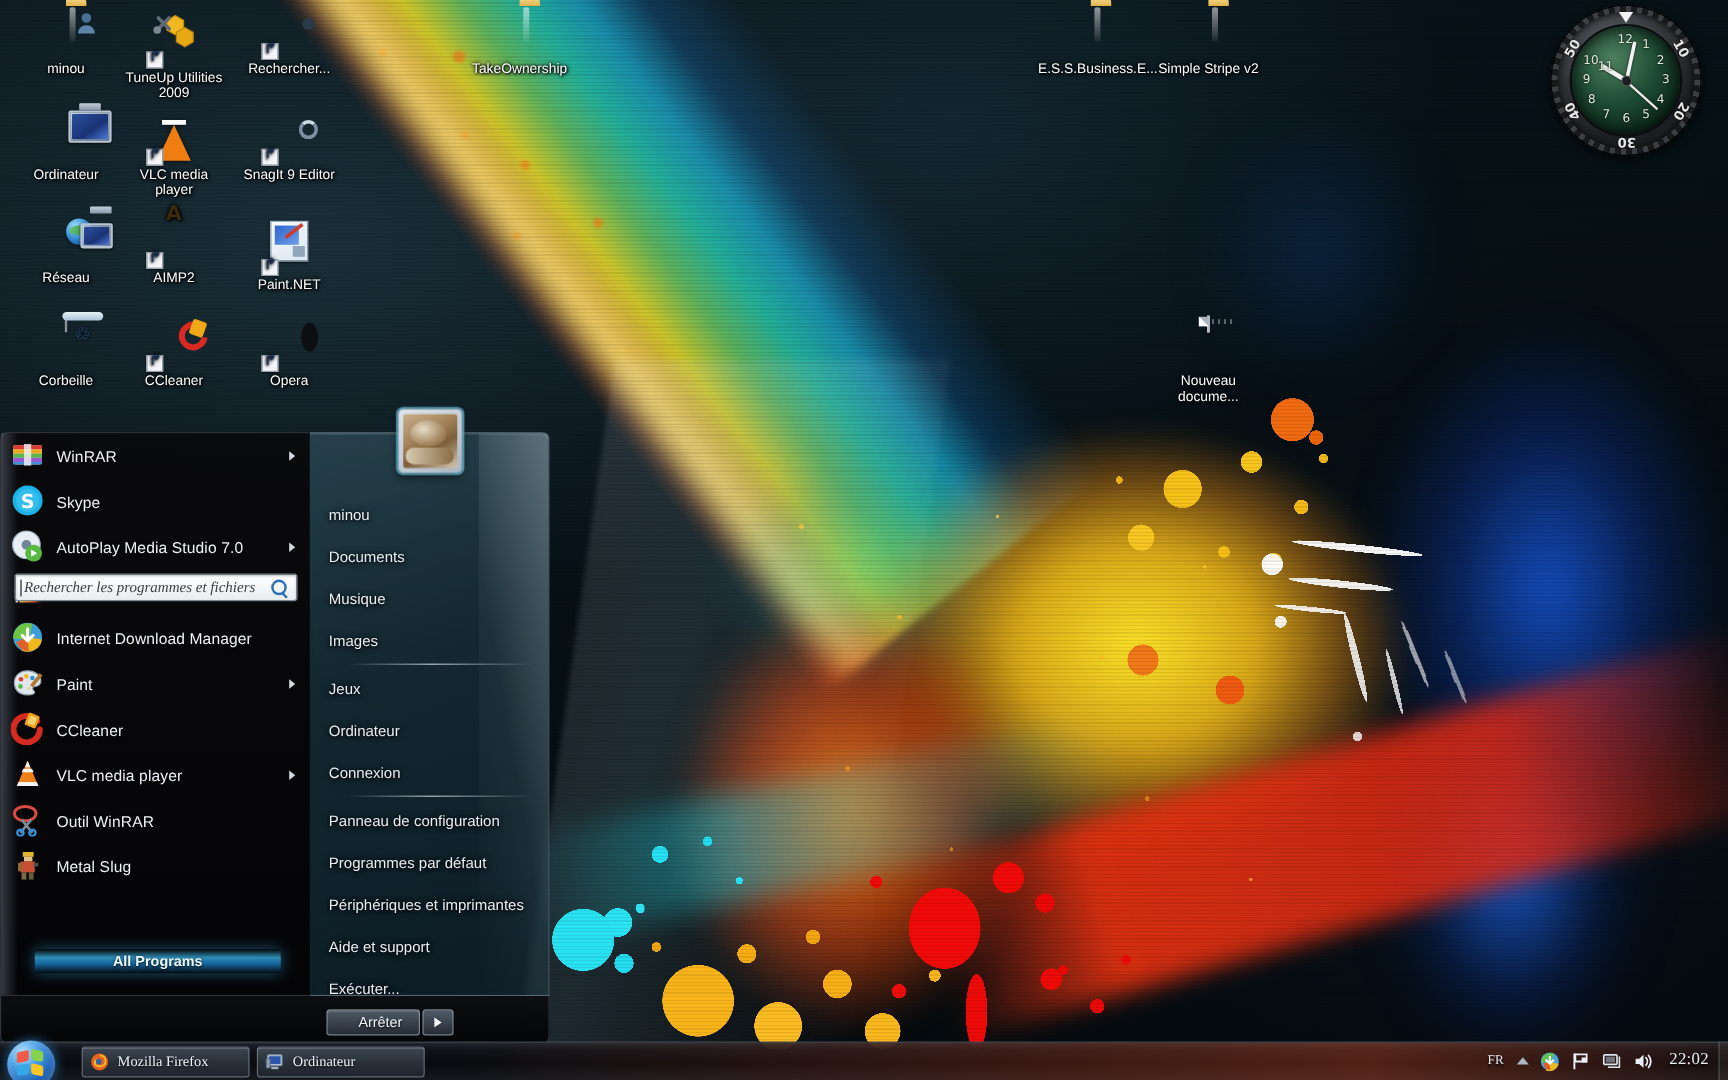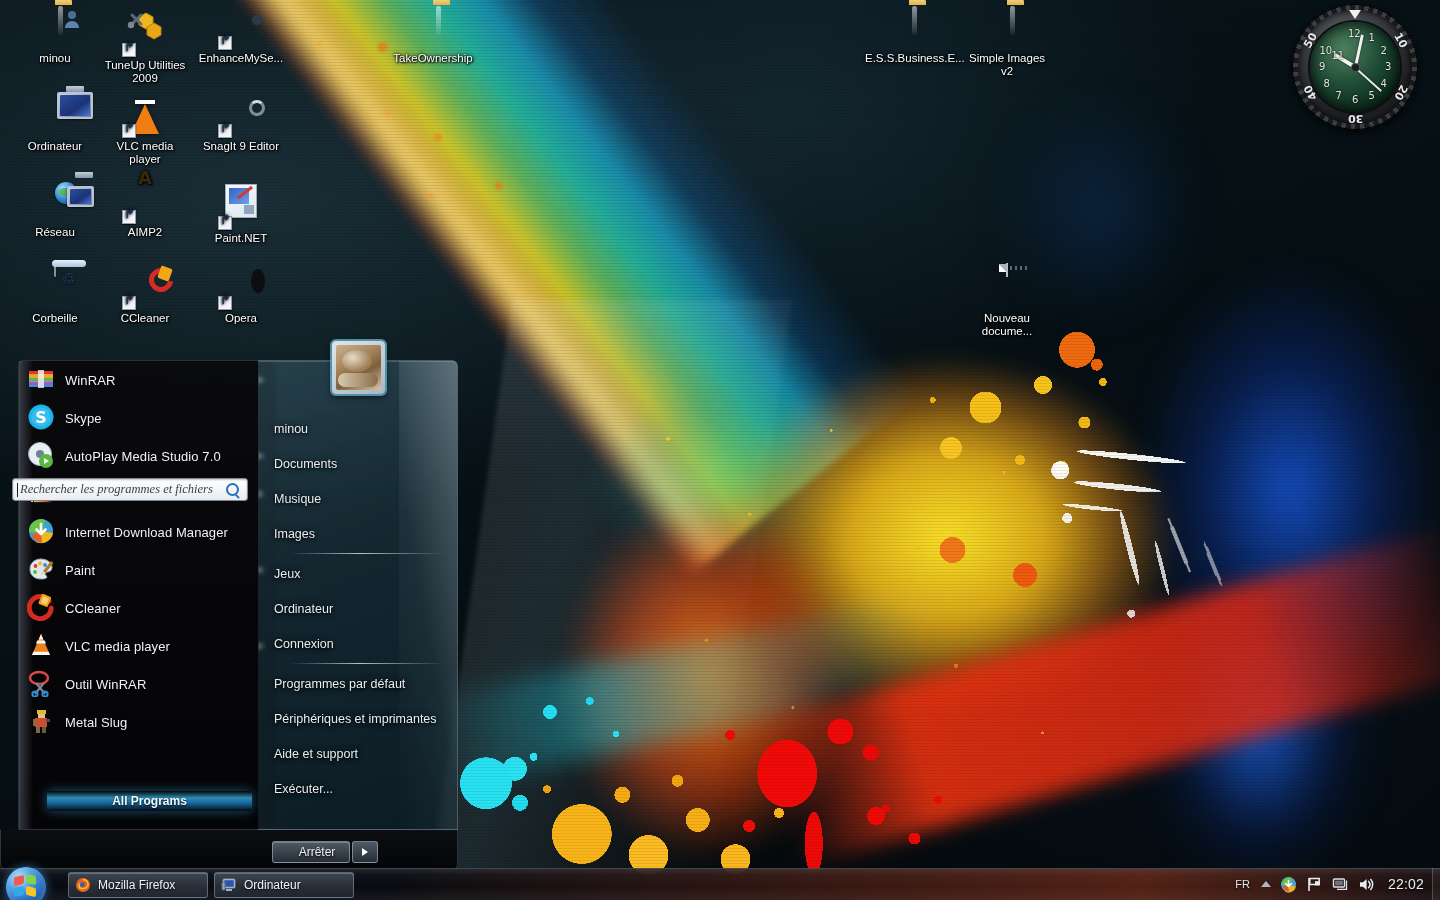--- a/index.html
+++ b/index.html
@@ -322,21 +322,20 @@
   .bz-tri { position:absolute; left:50%; top:6px; margin-left:-6px; width:0; height:0;
     border-left:6px solid transparent; border-right:6px solid transparent; border-top:9px solid #f0f0f0;}
 
   
   #start-menu { position:absolute; left:0; top:360px; width:458px; height:510px; }
   .sm-left {
     position:absolute; left:0; top:0; width:258px; height:470px;
     background:linear-gradient(180deg, rgba(10,10,12,.97) 0%, rgba(4,4,6,.98) 100%);
     border:1px solid rgba(120,130,145,.35); border-right:none; border-radius:6px 0 0 0;
     box-shadow:inset 1px 0 0 rgba(255,255,255,.08);
-    margin-left:18px;
   }
   .sm-left:before { content:""; position:absolute; left:0; top:0; width:14px; height:100%;
     background:linear-gradient(90deg, rgba(90,100,115,.55), rgba(20,22,26,0)); }
   .sm-right {
     position:absolute; left:258px; top:0; width:200px; height:470px;
     background:linear-gradient(160deg, rgba(52,86,99,.62) 0%, rgba(30,56,68,.60) 40%, rgba(18,38,48,.62) 100%);
     border:1px solid rgba(150,170,185,.40); border-left:none; border-radius:0 6px 0 0;
     backdrop-filter:blur(2px);
     box-shadow:inset 0 1px 0 rgba(255,255,255,.18);
     overflow:hidden;
@@ -414,21 +413,21 @@
     border:1px solid rgba(180,195,210,.55);
     display:flex; align-items:center; justify-content:center;
   }
   #shutdown-arrow i { width:0;height:0;border-left:6px solid #fff;border-top:4px solid transparent;border-bottom:4px solid transparent;}
 
   
   #taskbar {
     position:absolute; left:0; bottom:0; width:1440px; height:32px;
     background:linear-gradient(180deg, rgba(34,40,48,.93) 0%, rgba(16,20,26,.96) 18%, rgba(8,10,14,.97) 55%, rgba(22,26,32,.95) 100%);
     border-top:1px solid rgba(140,155,170,.35);
-    display:flex; align-items:center;
+    display:flex; align-items:center;font-family:Liberation Serif, serif;
   }
   #start-orb { position:absolute; left:2px; bottom:-5px; width:54px; height:40px; }
   #start-orb .orb { position:absolute; left:4px; top:2px; width:40px; height:40px; border-radius:50%;
     background:radial-gradient(circle at 34% 28%, #bfe6ff 0%, #4ea4e8 30%, #1d63b8 62%, #0b3070 100%);
     box-shadow:0 0 10px rgba(60,160,240,.65), inset 0 0 8px rgba(255,255,255,.35), 0 2px 4px rgba(0,0,0,.7);}
   #start-orb .flag { position:absolute; left:12px; top:10px; width:24px; height:22px; }
   #start-orb .fq { position:absolute; width:10px; height:9px; border-radius:2px; }
   .tb-btn {
     height:26px; margin-left:6px; min-width:140px; padding:0 10px 0 6px; border-radius:3px;
     background:linear-gradient(180deg, rgba(98,112,128,.55), rgba(38,46,56,.65));
@@ -496,24 +495,24 @@
             <path d="M28 12l7 4v8l-7 4-7-4v-8z" fill="#e8a814" stroke="#b88010"></path>
             <path d="M6 4l9 9M15 4l-9 9" stroke="#5f6a78" stroke-width="3" stroke-linecap="round"></path>
             <circle cx="5" cy="14" r="3.2" fill="#7a8694"></circle>
           </svg></span>
         <span style="position: absolute; left: 24px; bottom: 2px; width: 14px; height: 14px;">
           <span class="sc-arrow"></span>
         </span>
       </span><span class="lbl">TuneUp Utilities 2009</span></div>
     <div class="desk-icon" style="left: 196px; top: 4px;"><span class="glyph" style="position: relative;"><span class="ic-circ" style="background:radial-gradient(circle at 38% 30%,#e9f2f8,#9fb6c8 55%,#5d7588)"><span style="position:absolute;left:11px;top:11px;width:10px;height:10px;border-radius:50%;background:#2a3a4a"></span></span><span style="position: absolute; left: 24px; bottom: 2px; width: 14px; height: 14px;">
           <span class="sc-arrow"></span>
-        </span></span><span class="lbl">EnhanceMySe...</span></div>
+        </span></span><span class="lbl">Rechercher...</span></div>
     <div class="desk-icon" style="left: 388px; top: 4px;"><span class="glyph"><span class="ic-folder"></span></span><span class="lbl">TakeOwnership</span></div>
     <div class="desk-icon" style="left: 864px; top: 4px;"><span class="glyph"><span class="ic-folder"></span></span><span class="lbl">E.S.S.Business.E...</span></div>
-    <div class="desk-icon" style="left: 962px; top: 4px;"><span class="glyph"><span class="ic-folder"></span></span><span class="lbl">Simple Images v2</span></div>
+    <div class="desk-icon" style="left: 962px; top: 4px;"><span class="glyph"><span class="ic-folder"></span></span><span class="lbl">Simple Stripe v2</span></div>
     <div class="desk-icon" style="left: 10px; top: 92px;"><span class="glyph"><span class="ic-monitor"><span class="scr"></span><span class="base"></span></span></span><span class="lbl">Ordinateur</span></div>
     <div class="desk-icon" style="left: 100px; top: 92px;"><span class="glyph" style="position: relative;"><span class="ic-vlc"></span><span style="position: absolute; left: 24px; bottom: 2px; width: 14px; height: 14px;">
           <span class="sc-arrow"></span>
         </span></span><span class="lbl">VLC media player</span></div>
     <div class="desk-icon" style="left: 196px; top: 92px;"><span class="glyph" style="position: relative;"><span class="ic-circ" style="background:radial-gradient(circle at 38% 30%,#eef4f8,#a9bcca 55%,#5f7384)"><span style="position:absolute;left:8px;top:8px;width:16px;height:16px;border-radius:50%;border:3px solid #7b8fa0;border-top-color:#cfdbe4"></span></span><span style="position: absolute; left: 24px; bottom: 2px; width: 14px; height: 14px;">
           <span class="sc-arrow"></span>
         </span></span><span class="lbl">SnagIt 9 Editor</span></div>
     <div class="desk-icon" style="left: 10px; top: 178px;"><span class="glyph"><span class="ic-monitor" style="position:relative"><span class="ic-globe"></span><span class="scr" style="left:12px;top:8px;width:27px;height:21px"></span><span class="base" style="left:20px"></span></span></span><span class="lbl">Réseau</span></div>
     <div class="desk-icon" style="left: 100px; top: 178px;"><span class="glyph" style="position: relative;"><span class="ic-circ" style="background:radial-gradient(circle at 40% 28%,#ffd35c,#f0a018 55%,#b86e06)"><span style="position:absolute;left:0;top:0;right:0;bottom:0;display:flex;align-items:center;justify-content:center;color:#3a2a08;font-weight:bold;font-size:17px;font-family:'DejaVu Sans',sans-serif">A</span></span><span style="position: absolute; left: 24px; bottom: 2px; width: 14px; height: 14px;">
           <span class="sc-arrow"></span>
@@ -713,20 +712,23 @@
         <div class="r-item">
           <span>Jeux</span>
         </div>
         <div class="r-item">
           <span>Ordinateur</span>
         </div>
         <div class="r-item">
           <span>Connexion</span>
         </div>
         <div class="r-sep"></div>
+        <div class="r-item">
+          <span>Panneau de configuration</span>
+        </div>
         <div class="r-item">
           <span>Programmes par défaut</span>
         </div>
         <div class="r-item">
           <span>Périphériques et imprimantes</span>
         </div>
         <div class="r-item">
           <span>Aide et support</span>
         </div>
         <div class="r-item">

